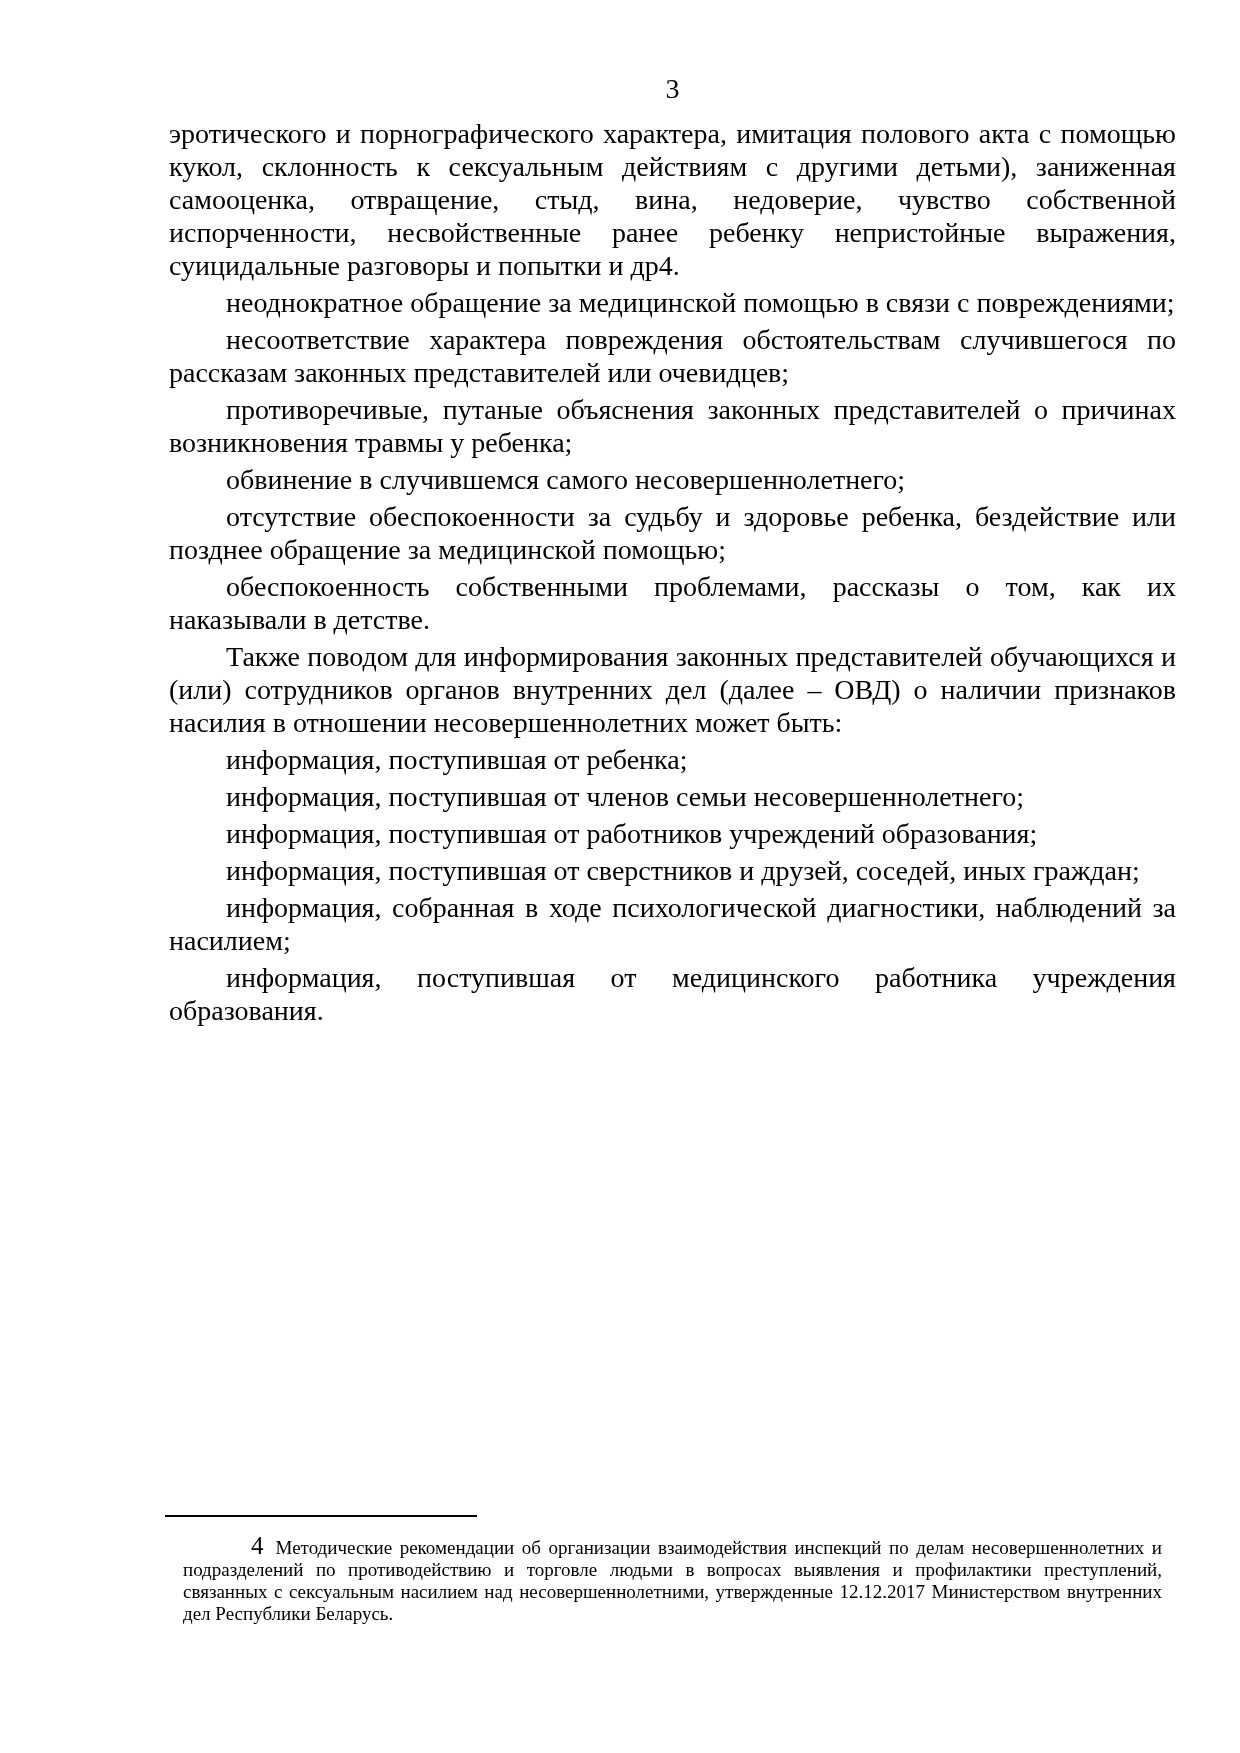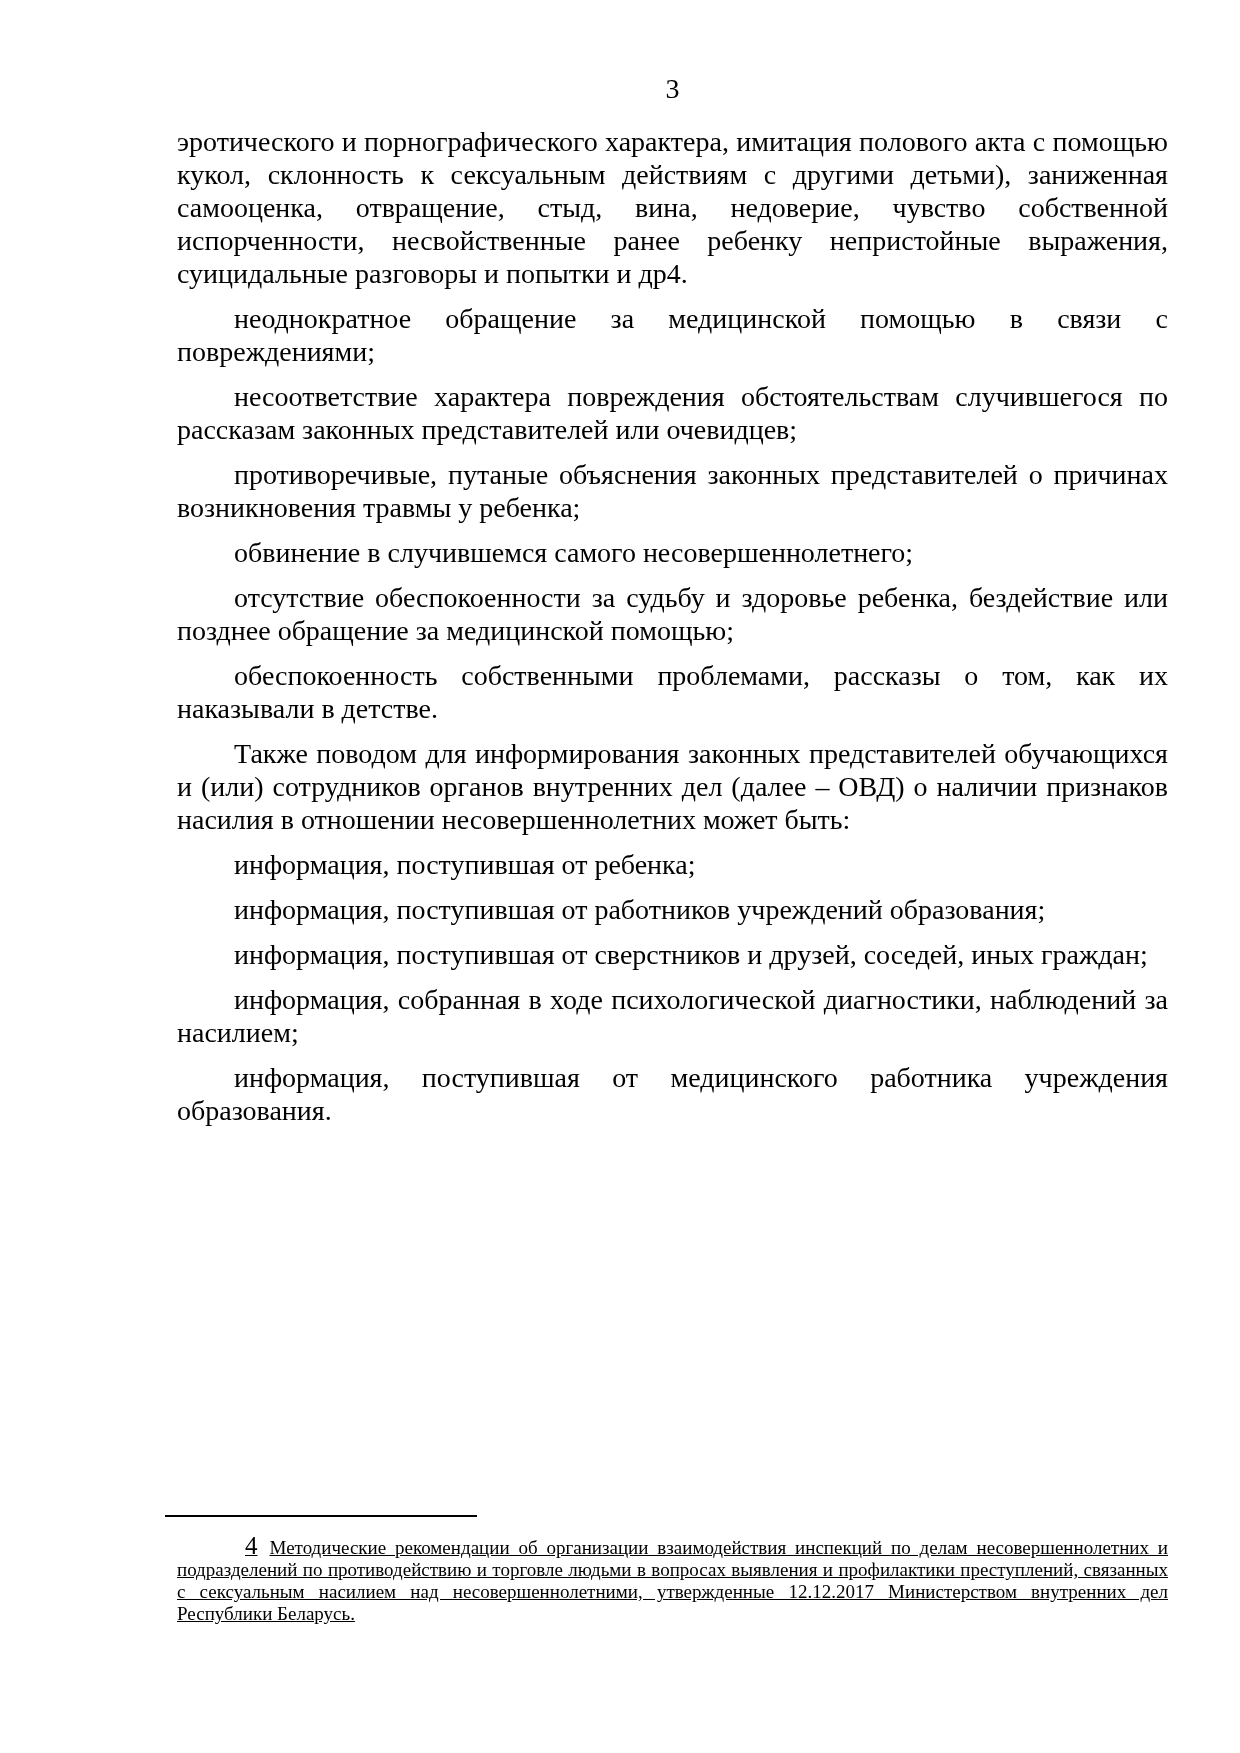--- a/index.html
+++ b/index.html
@@ -29,21 +29,21 @@
   .content {
     position: absolute;
     top: 113px;
     left: 165px;
     width: 1015px;
     font-size: 28px;
     line-height: 33px;
     text-align: justify;
   }
   .content p {
-    margin: 12px;
+    margin: 4px;
     padding: 0;
   }
   .para.continuation { text-indent: 0; }
   .para.body { text-indent: 57px; }
   .para.heading {
     text-indent: 42px;
     font-weight: bold;
   }
   .footnote-area {
     position: absolute;
@@ -51,26 +51,25 @@
     left: 165px;
     width: 1015px;
   }
   .footnote-rule {
     width: 312px;
     height: 0;
     border-top: 2px solid #000000;
     margin-bottom: 18px;
   }
   .footnote-text {
-    margin: 12px;
+    margin: 18px;
     font-size: 19px;
     line-height: 22px;
     text-align: justify;
     text-indent: 68px;
-    text-decoration: underline;
   }
   .footnote-marker {
     font-size: 25px;
     line-height: 22px;
     margin-right: 12px;
   }
 </style>
 </head>
 <body>
 
@@ -80,20 +79,21 @@
   <div class="content" id="paragraphs">
       <p class="para continuation">эротического и порнографического характера, имитация полового акта с помощью кукол, склонность к сексуальным действиям с другими детьми), заниженная самооценка, отвращение, стыд, вина, недоверие, чувство собственной испорченности, несвойственные ранее ребенку непристойные выражения, суицидальные разговоры и попытки и др4.</p>
       <p class="para body">неоднократное обращение за медицинской помощью в связи с повреждениями;</p>
       <p class="para body">несоответствие характера повреждения обстоятельствам случившегося по рассказам законных представителей или очевидцев;</p>
       <p class="para body">противоречивые, путаные объяснения законных представителей о причинах возникновения травмы у ребенка;</p>
       <p class="para body">обвинение в случившемся самого несовершеннолетнего;</p>
       <p class="para body">отсутствие обеспокоенности за судьбу и здоровье ребенка, бездействие или позднее обращение за медицинской помощью;</p>
       <p class="para body">обеспокоенность собственными проблемами, рассказы о том, как их наказывали в детстве.</p>
       <p class="para body">Также поводом для информирования законных представителей обучающихся и (или) сотрудников органов внутренних дел (далее – ОВД) о наличии признаков насилия в отношении несовершеннолетних может быть:</p>
       <p class="para body">информация, поступившая от ребенка;</p>
+      <p class="para body">информация, поступившая от членов семьи несовершеннолетнего;</p>
       <p class="para body">информация, поступившая от работников учреждений образования;</p>
       <p class="para body">информация, поступившая от сверстников и друзей, соседей, иных граждан;</p>
       <p class="para body">информация, собранная в ходе психологической диагностики, наблюдений за насилием;</p>
       <p class="para body">информация, поступившая от медицинского работника учреждения образования.</p>
     </div>
 
   <div class="footnote-area">
     <div class="footnote-rule"></div>
     <p class="footnote-text"><span class="footnote-marker">4</span><span>Методические рекомендации об организации взаимодействия инспекций по делам несовершеннолетних и подразделений по противодействию и торговле людьми в вопросах выявления и профилактики преступлений, связанных с сексуальным насилием над несовершеннолетними, утвержденные 12.12.2017 Министерством внутренних дел Республики Беларусь.</span></p>
   </div>

